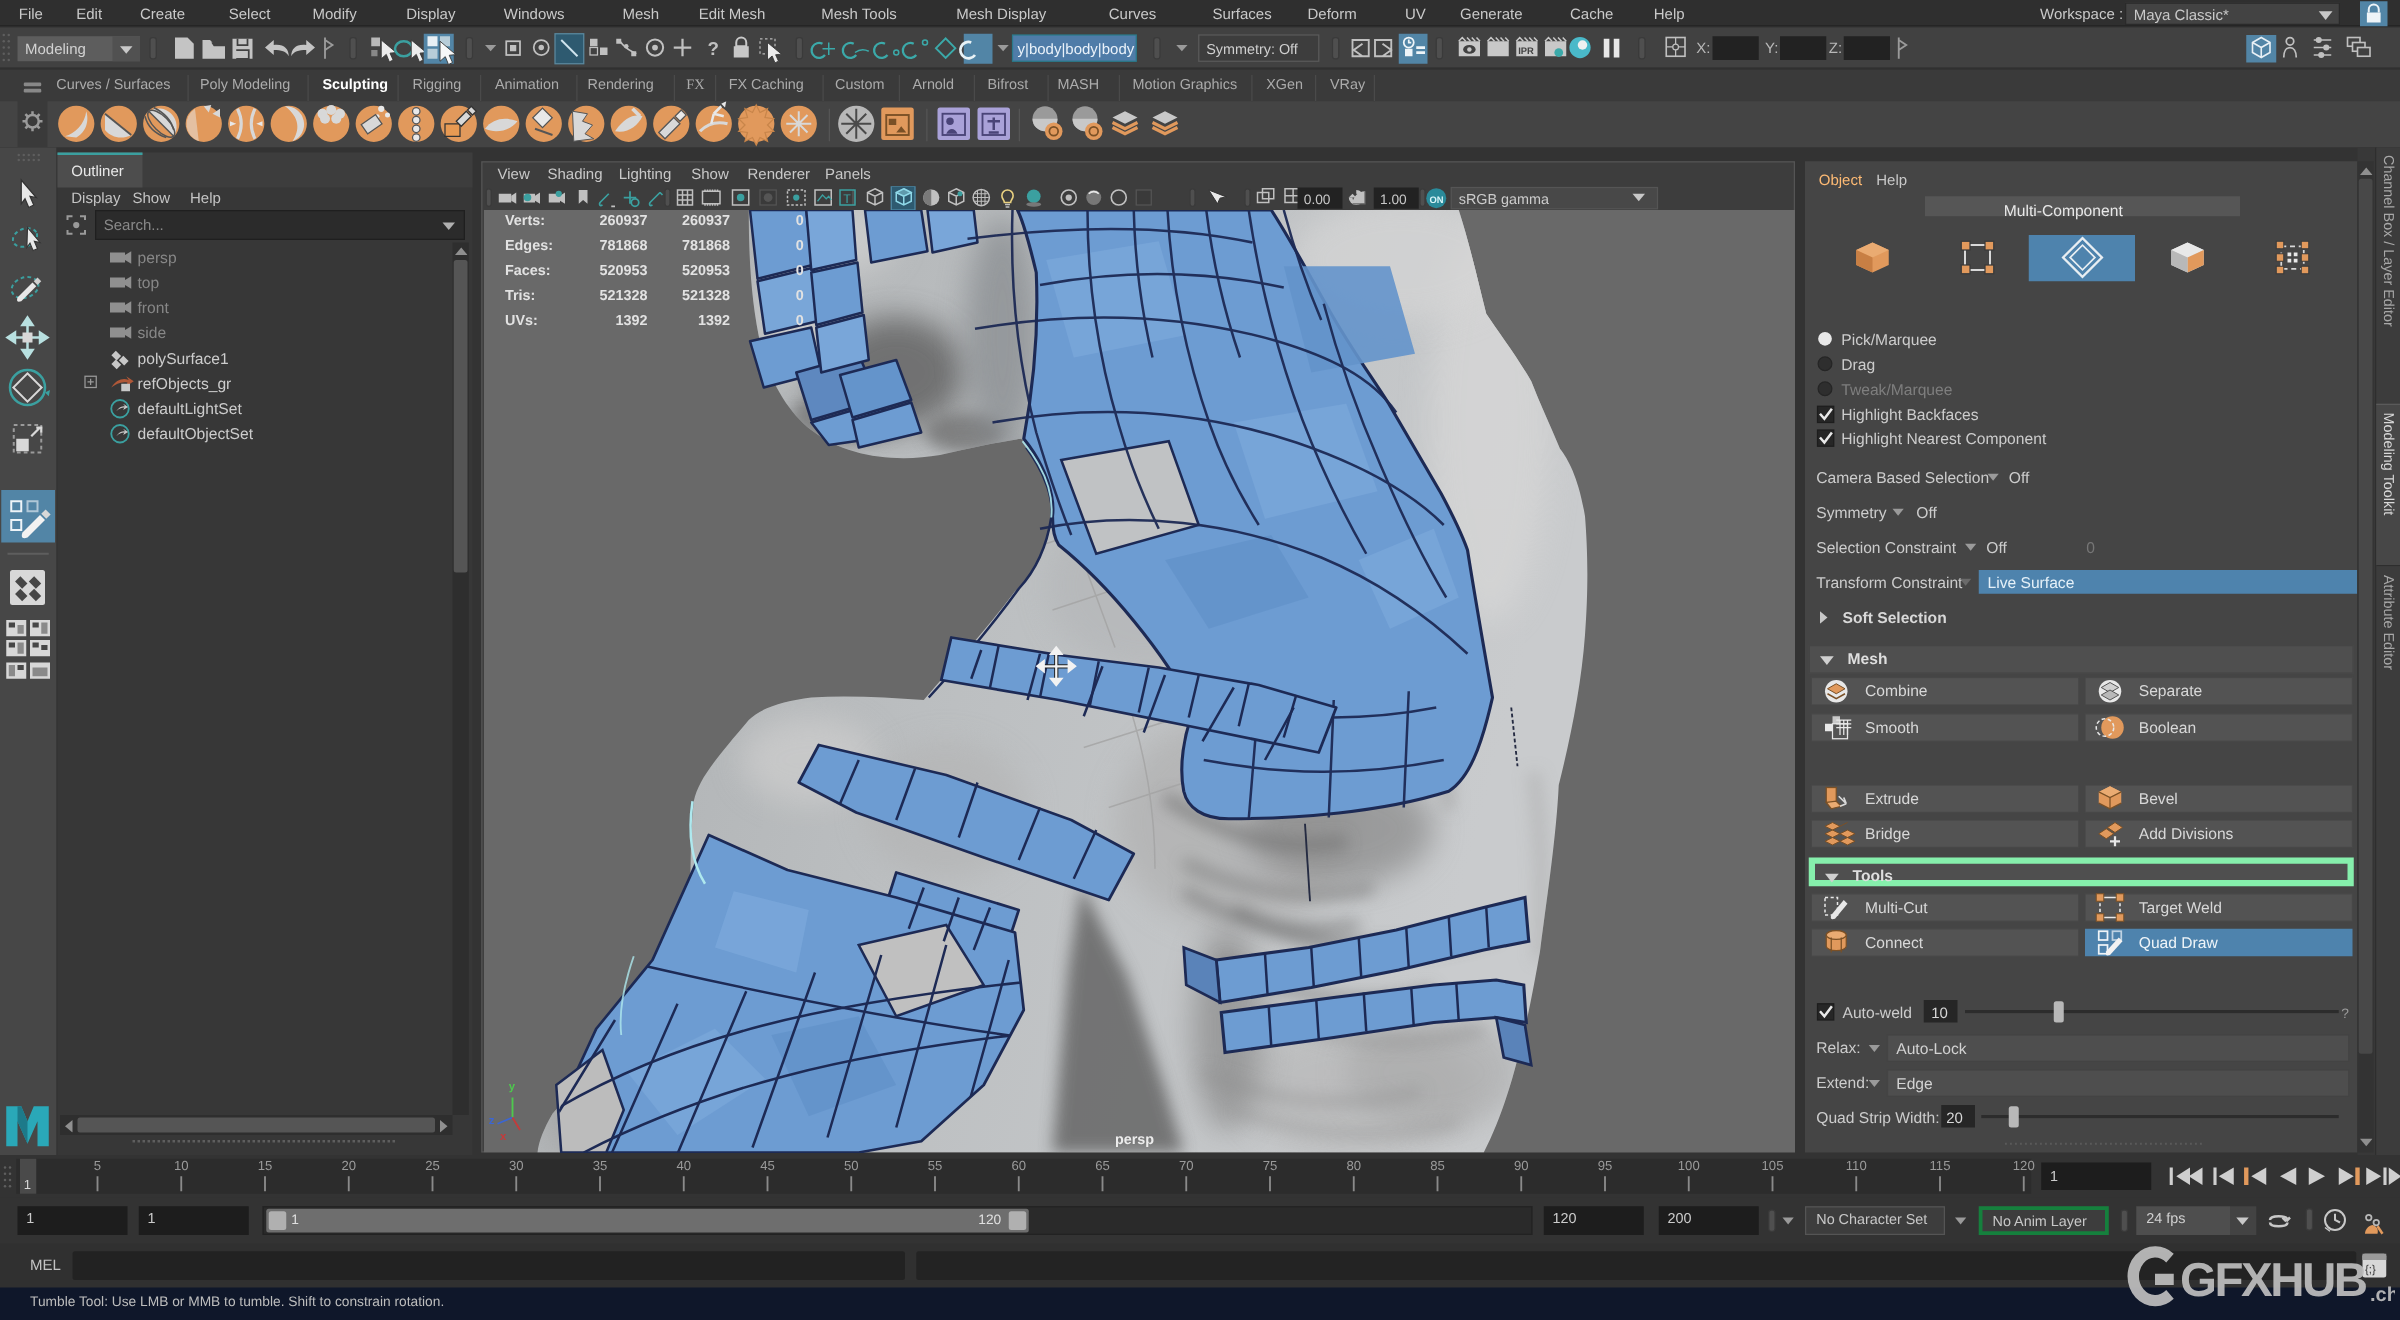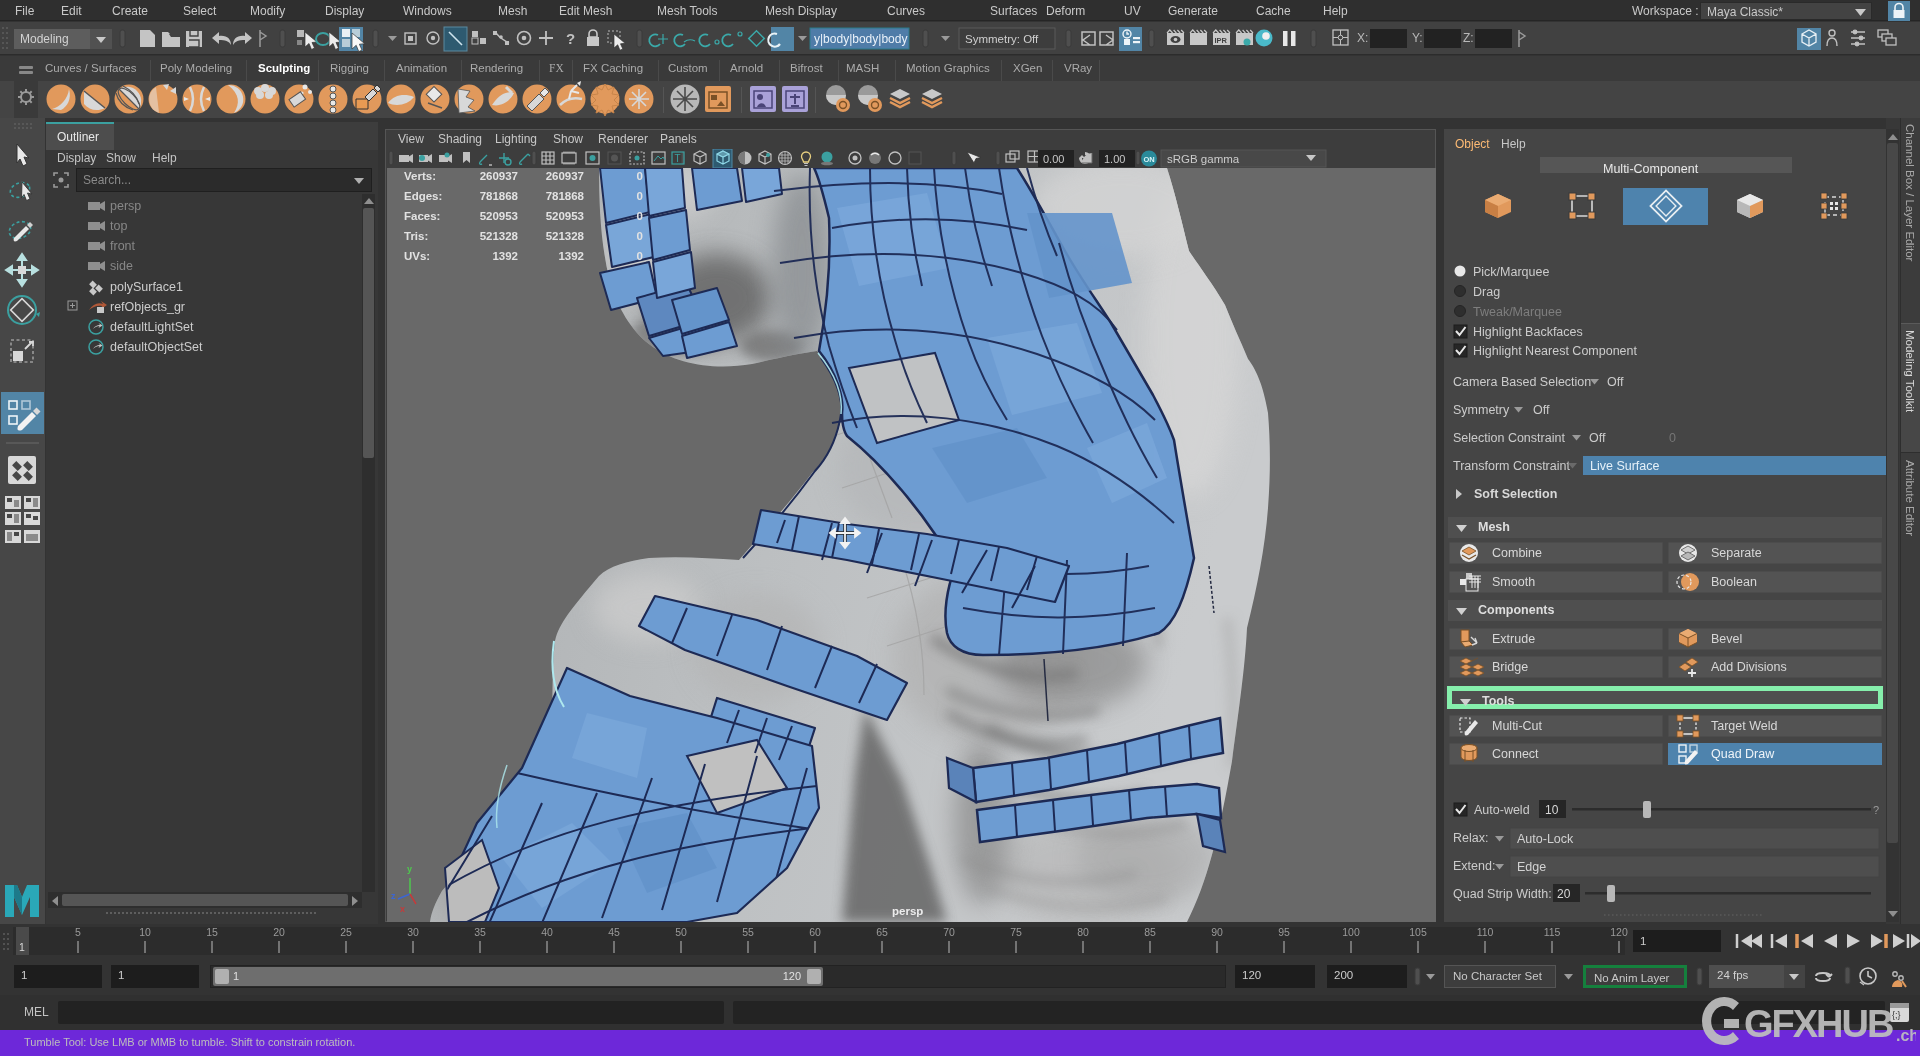--- a/index.html
+++ b/index.html
@@ -17,21 +17,21 @@
   <div class="txt" style="top:4px;left:112px;color:#c9c9c9;font-size:12px;">Create</div>
   <div class="txt" style="top:4px;left:183px;color:#c9c9c9;font-size:12px;">Select</div>
   <div class="txt" style="top:4px;left:250px;color:#c9c9c9;font-size:12px;">Modify</div>
   <div class="txt" style="top:4px;left:325px;color:#c9c9c9;font-size:12px;">Display</div>
   <div class="txt" style="top:4px;left:403px;color:#c9c9c9;font-size:12px;">Windows</div>
   <div class="txt" style="top:4px;left:498px;color:#c9c9c9;font-size:12px;">Mesh</div>
   <div class="txt" style="top:4px;left:559px;color:#c9c9c9;font-size:12px;">Edit Mesh</div>
   <div class="txt" style="top:4px;left:657px;color:#c9c9c9;font-size:12px;">Mesh Tools</div>
   <div class="txt" style="top:4px;left:765px;color:#c9c9c9;font-size:12px;">Mesh Display</div>
   <div class="txt" style="top:4px;left:887px;color:#c9c9c9;font-size:12px;">Curves</div>
-  <div class="txt" style="top:4px;left:990px;color:#c9c9c9;font-size:12px;">Surfaces</div>
+  <div class="txt" style="top:4px;left:970px;color:#c9c9c9;font-size:12px;">Surfaces</div>
   <div class="txt" style="top:4px;left:1046px;color:#c9c9c9;font-size:12px;">Deform</div>
   <div class="txt" style="top:4px;left:1124px;color:#c9c9c9;font-size:12px;">UV</div>
   <div class="txt" style="top:4px;left:1168px;color:#c9c9c9;font-size:12px;">Generate</div>
   <div class="txt" style="top:4px;left:1256px;color:#c9c9c9;font-size:12px;">Cache</div>
   <div class="txt" style="top:4px;left:1323px;color:#c9c9c9;font-size:12px;">Help</div>
   <div class="txt" style="top:4px;left:1632px;color:#c9c9c9;font-size:12px;">Workspace :</div>
 </div>
 
 <div class="abs" id="toolbar" style="left:0;top:22px;width:1920px;height:33px;background:#414141;border-bottom:1px solid #2c2c2c;">
   <svg class="abs" style="left:0;top:0;" width="1920" height="33" viewBox="0 0 1920 33">
@@ -991,26 +991,20 @@
     <text x="146" y="211" font-size="12.5" fill="#e4f0f8">Live Surface</text>
     <path d="M12,230 l6,5 -6,5 z" fill="#c8c8c8"></path>
     <text x="30" y="239" font-size="12.5" font-weight="bold" fill="#d8d8d8">Soft Selection</text>
   </svg>
 
   <div class="abs" style="left:3px;top:387px;width:436px;height:23px;background:#4f4f4f;border:1px solid #454545;">
     <svg class="abs" style="left:8px;top:7px;" width="12" height="9">
         <path d="M0,1 h11 l-5.5,7 z" fill="#d0d0d0"></path>
       </svg>
     <div class="txt" style="top:3px;left:30px;color:#dedede;font-size:12.5px;font-weight:bold;">Mesh</div>
-  </div>
-  <div class="abs" style="left:3px;top:470px;width:436px;height:23px;background:#4f4f4f;border:1px solid #454545;">
-    <svg class="abs" style="left:8px;top:7px;" width="12" height="9">
-        <path d="M0,1 h11 l-5.5,7 z" fill="#d0d0d0"></path>
-      </svg>
-    <div class="txt" style="top:3px;left:30px;color:#dedede;font-size:12.5px;font-weight:bold;">Components</div>
   </div>
   <div class="abs" style="left:3px;top:557px;width:436px;height:23px;background:#4f4f4f;border:5px solid #86efac;">
     <svg class="abs" style="left:8px;top:7px;" width="12" height="9">
         <path d="M0,1 h11 l-5.5,7 z" fill="#d0d0d0"></path>
       </svg>
     <div class="txt" style="top:3px;left:30px;color:#dedede;font-size:12.5px;font-weight:bold;">Tools</div>
   </div>
 
   <svg class="abs" style="left:0;top:410px;" width="442" height="230" viewBox="0 0 442 230">
     <g fill="#535353" stroke="#474747">
@@ -1295,21 +1289,21 @@
 <div class="abs" id="melrow" style="left:0;top:995px;width:1920px;height:35px;background:#303030;">
   <div class="txt" style="top:10px;left:24px;color:#c4c4c4;font-size:12px;">MEL</div>
   <div class="abs" style="left:58px;top:6px;width:666px;height:23px;background:#222222;border-radius:2px;"></div>
   <div class="abs" style="left:733px;top:6px;width:1152px;height:23px;background:#232323;border-radius:2px;"></div>
   <svg class="abs" style="left:1888px;top:6px;" width="24" height="24">
       <rect x="2" y="2" width="19" height="19" fill="#d8d8d8" rx="2"></rect>
       <rect x="2" y="2" width="19" height="5" fill="#9a9a9a"></rect>
       <text x="4" y="17" font-size="9" fill="#333">{;}</text>
     </svg>
 </div>
-<div class="abs" id="helprow" style="left:0;top:1030px;width:1920px;height:26px;background:#6d28d9;">
+<div class="abs" id="helprow" style="left:0;top:1030px;width:1920px;height:26px;background:#0f172a;">
   <div class="txt" style="top:6px;left:24px;color:#bdbdbd;font-size:11px;">Tumble Tool: Use LMB or MMB to tumble. Shift to constrain rotation.</div>
 </div>
 
 <svg class="abs" style="left:1700px;top:993px;" width="216" height="56" viewBox="0 0 216 56">
   <g fill="#bfbfbf" opacity="0.92">
     <path d="M24,4 a22,24 0 0 0 0,48 a22,24 0 0 0 15,-6 l-6,-7 a13,15 0 1 1 0,-22 l6,-7 a22,24 0 0 0 -15,-6 z"></path>
     <rect x="24" y="26" width="15" height="9"></rect>
   </g>
   <text x="44" y="44" font-family="'Liberation Sans',sans-serif" font-size="38" font-weight="bold" fill="#bfbfbf" opacity="0.92" letter-spacing="-2">GFXHUB</text>
   <text x="196" y="48" font-family="'Liberation Sans',sans-serif" font-size="16" font-weight="bold" fill="#bfbfbf" opacity="0.92">.ch</text>

